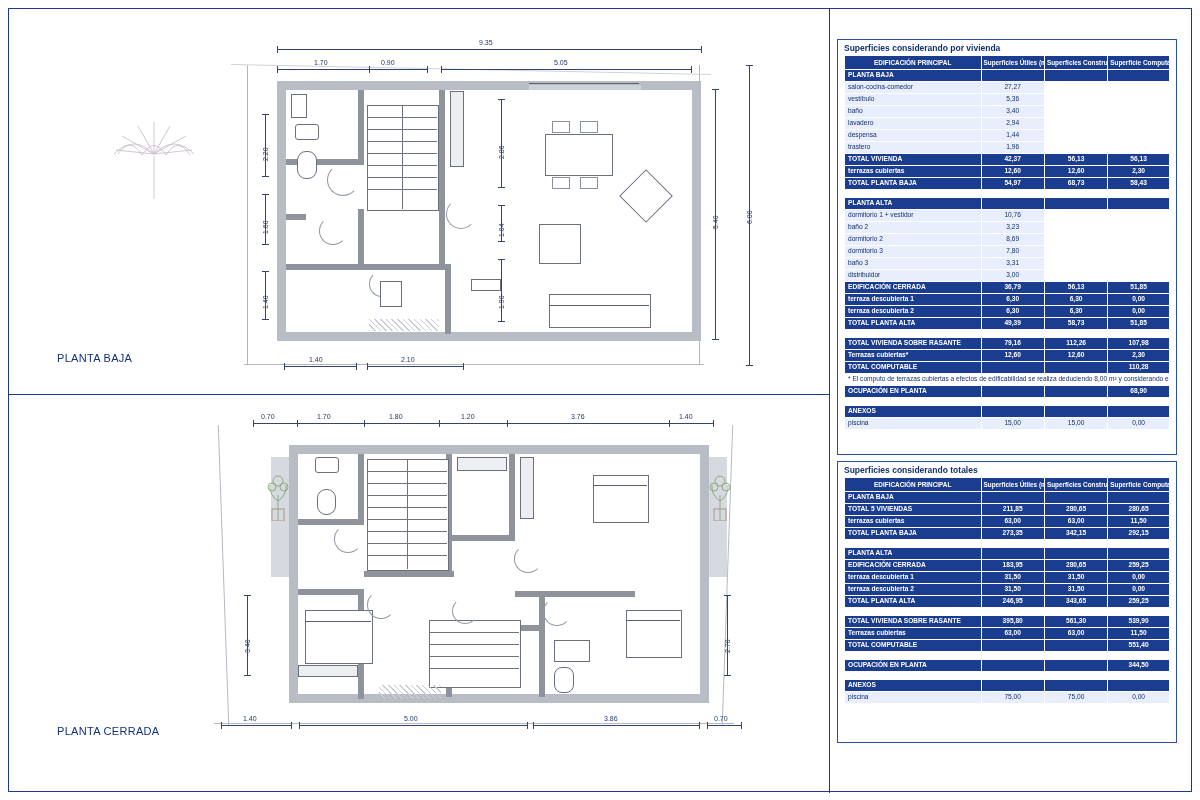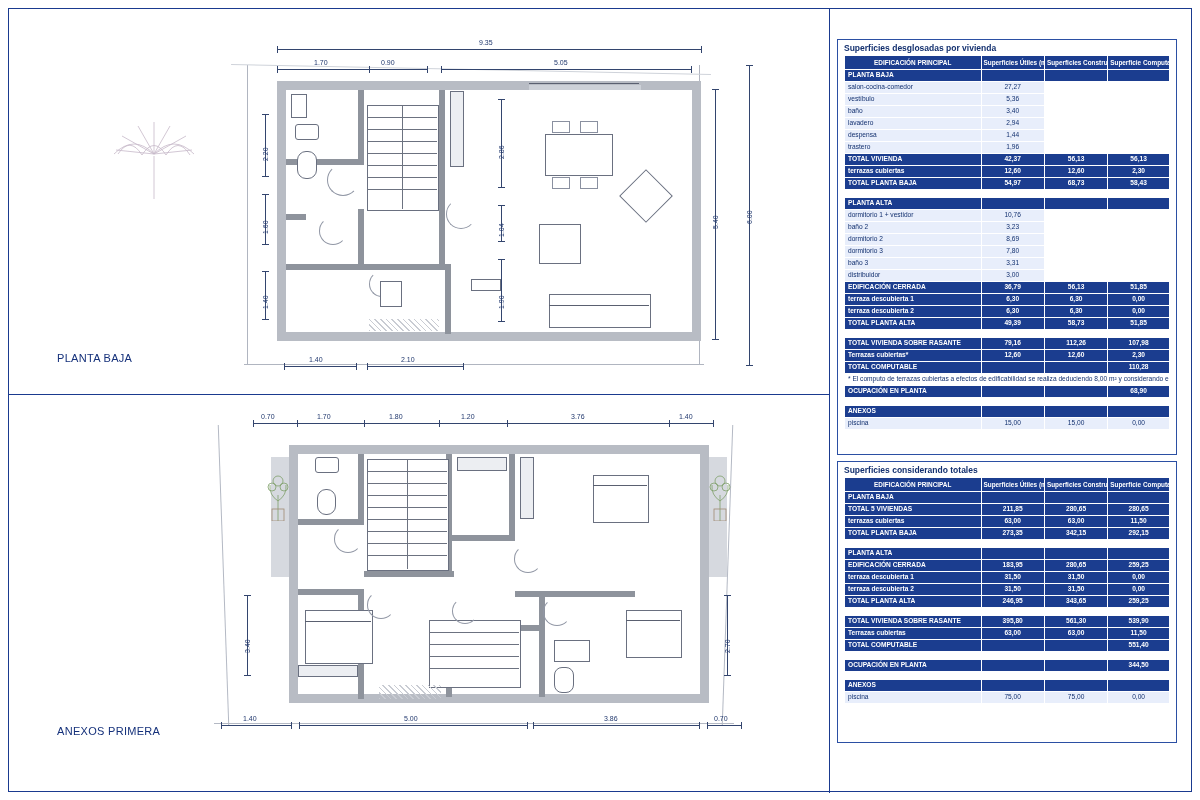--- a/index.html
+++ b/index.html
@@ -370,25 +370,25 @@
     <div class="dimline" style="left:524px;top:330px;width:166px;"></div>
     <div class="tick" style="left:524px;top:327px;"></div>
     <div class="tick" style="left:690px;top:327px;"></div>
     <div class="dimtxt" style="left:595px;top:320px;">3.86</div>
 
     <div class="dimline" style="left:698px;top:330px;width:34px;"></div>
     <div class="tick" style="left:698px;top:327px;"></div>
     <div class="tick" style="left:732px;top:327px;"></div>
     <div class="dimtxt" style="left:705px;top:320px;">0.70</div>
 
-    <div class="plan-label" style="left:48px;top:330px;">ANEXOS PRIMERA</div>
+    <div class="plan-label" style="left:48px;top:330px;">PLANTA CERRADA</div>
   </div>
 
   <div class="tbl-wrap" style="left:828px;top:30px;width:340px;height:416px;">
-    <div class="tbl-title">Superficies desglosadas por vivienda</div>
+    <div class="tbl-title">Superficies considerando por vivienda</div>
     <table class="t">
       <colgroup>
           <col style="width:42%">
           <col style="width:19.5%">
           <col style="width:19.5%">
           <col style="width:19%">
         </colgroup>
       <thead>
         <tr>
           <th>EDIFICACIÓN PRINCIPAL</th>

